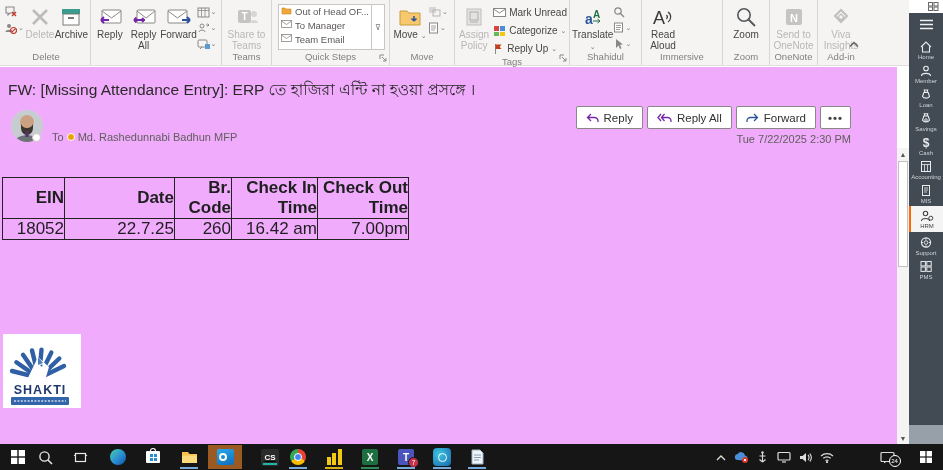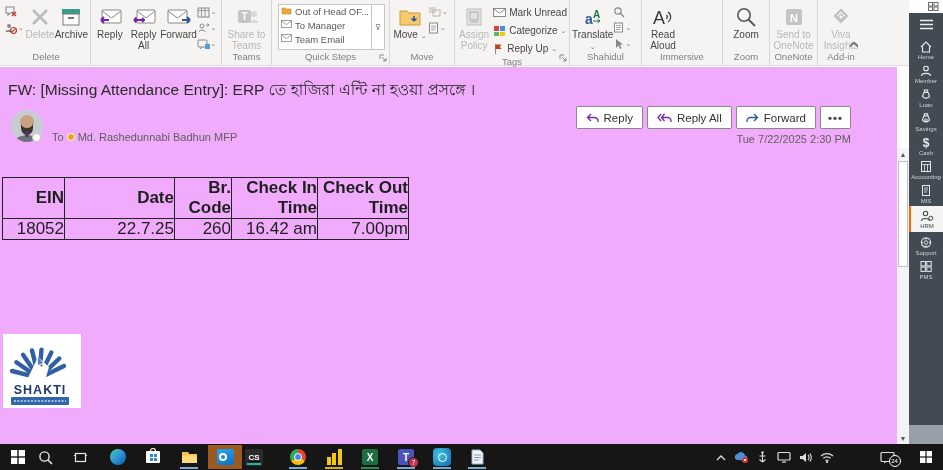--- a/index.html
+++ b/index.html
@@ -678,21 +678,21 @@
           <path d="M1 2 h6 l1.5 2 H16 v9 H1 z" fill="#f8c04c"></path>
           <path d="M1 5.5 H16 V13 H1 z" fill="#fcd97a"></path>
         </svg>
       <div class="tb-under"></div>
     </div>
     <div class="tb active-app" style="left:208px;">
       <div style="position:relative;width:17px;height:16px;background:linear-gradient(160deg,#28a8ea,#0f6cbd);border-radius:2px;">
         <div style="position:absolute;left:2.5px;top:3.5px;width:8px;height:8px;border:2.2px solid #fff;border-radius:50%;"></div>
       </div>
     </div>
-    <div class="tb" style="left:240px;text-decoration:underline;">
+    <div class="tb" style="left:256px;text-decoration:underline;">
       <div style="position:relative;width:18px;height:17px;background:#2b2b2b;border-radius:2px;display:flex;align-items:center;justify-content:center;">
         <span style="color:#fff;font-size:8px;font-weight:bold;">CS</span>
         <div style="position:absolute;left:2px;bottom:1px;width:14px;height:2px;background:#18b8a5;"></div>
       </div>
     </div>
     <div class="tb" style="left:284px;">
       <div style="position:relative;width:16px;height:16px;border-radius:50%;background:conic-gradient(#ea4335 0 33%,#fbbc05 33% 66%,#34a853 66% 100%);">
         <div style="position:absolute;left:4px;top:4px;width:8px;height:8px;border-radius:50%;background:#4285f4;border:1.5px solid #fff;"></div>
       </div>
       <div class="tb-under"></div>

